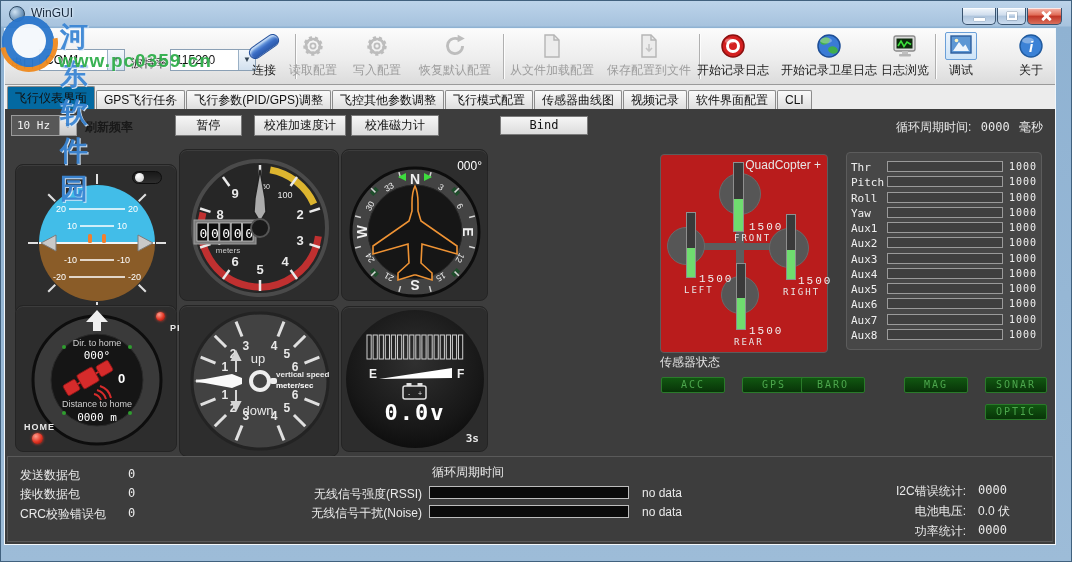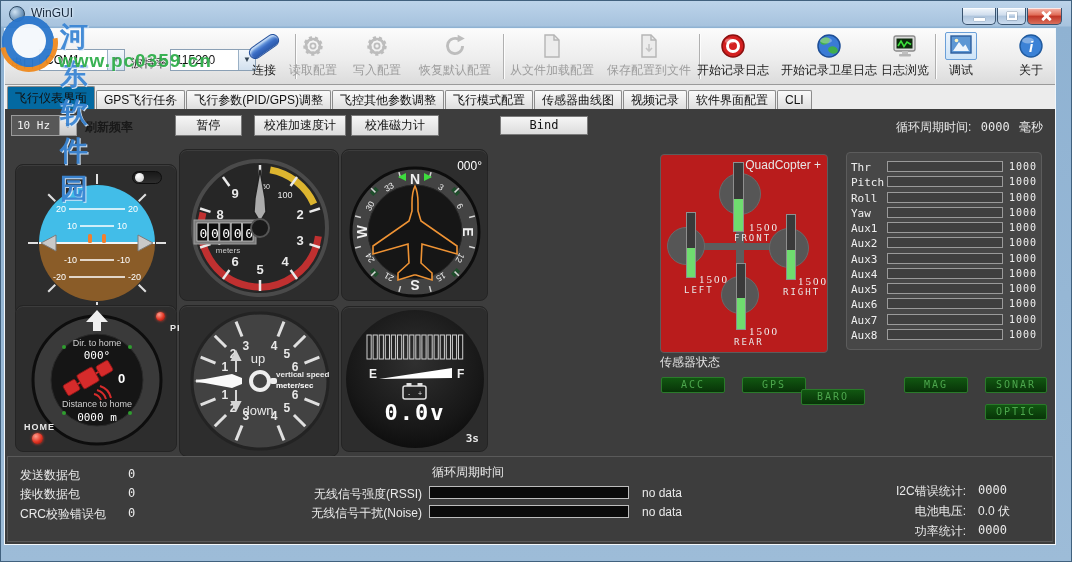--- a/index.html
+++ b/index.html
@@ -85,21 +85,21 @@
   .gps-dot { position:absolute; width:4px; height:4px; border-radius:50%; background:#2f9e2f; }
 
   
   .qpanel { position:absolute; left:655px; top:45px; width:168px; height:199px; background:#b91c1c;
     border:1px solid #5c5c5c; border-radius:4px; }
   .qtitle { position:absolute; right:6px; top:3px; font-size:12px; color:#e6e6e6; }
   .qarm { position:absolute; background:#5d5d5d; border-radius:3px; }
   .qcircle { position:absolute; border-radius:50%; background:#565656; border:1px solid #6a6a6a; }
   .qbar { position:absolute; background:#3a3a3a; border:1px solid #8f8f8f; }
   .qbar .fill { position:absolute; left:0; right:0; bottom:0; background:#6fdc6f; }
-  .qval { position:absolute; font-family:Liberation Serif, serif; font-size:11px;
+  .qval { position:absolute; font-family:Liberation Mono, monospace; font-size:11px;
     letter-spacing:2px; color:#f0f0f0;text-align:center; }
   .qname { position:absolute; font-family:"DejaVu Sans Mono","Liberation Mono",monospace; font-size:9px;
     letter-spacing:2px; color:#e8e8e8; }
 
   
   .rcpanel { position:absolute; left:841px; top:43px; width:196px; height:198px; background:#474747;
     border:1px solid #5c5c5c; border-radius:4px; display:flex; flex-direction:column;
     justify-content:space-between; padding:8px 4px; }
   .rcrow { display:flex; align-items:flex-start; height:12px; }
   .rclabel { width:36px; font-family:"DejaVu Sans Mono","Liberation Mono",monospace; font-size:11px; color:#f0f0f0; }
@@ -669,21 +669,21 @@
         <div class="rcrow">
             <span class="rclabel">Aux8</span>
             <span class="rcbar"></span>
             <span class="rcval">1000</span>
           </div>
       </div>
 
       <div class="sensors-title">传感器状态</div>
       <div class="sbtn" style="left:656px;top:268px;">ACC</div>
       <div class="sbtn" style="left:737px;top:268px;">GPS</div>
-      <div class="sbtn" style="left:796px;top:268px;margin-top:12px;">BARO</div>
+      <div class="sbtn" style="left:796px;top:268px;">BARO</div>
       <div class="sbtn" style="left:899px;top:268px;">MAG</div>
       <div class="sbtn" style="left:980px;top:268px;width:62px;">SONAR</div>
       <div class="sbtn" style="left:980px;top:295px;width:62px;">OPTIC</div>
 
       <div class="bpanel">
         <span class="stat" style="left:12px;top:10px;">发送数据包</span>
         <span class="stat mono" style="left:120px;top:10px;">0</span>
         <span class="stat" style="left:12px;top:29px;">接收数据包</span>
         <span class="stat mono" style="left:120px;top:29px;">0</span>
         <span class="stat" style="left:12px;top:49px;">CRC校验错误包</span>

